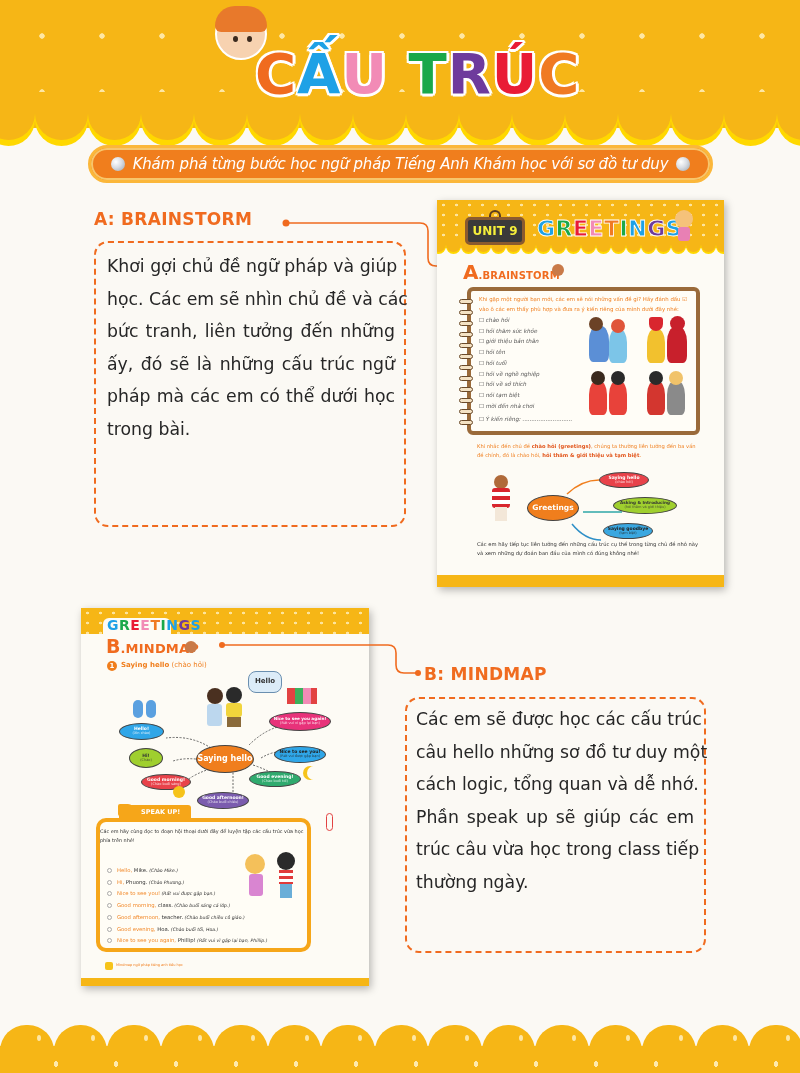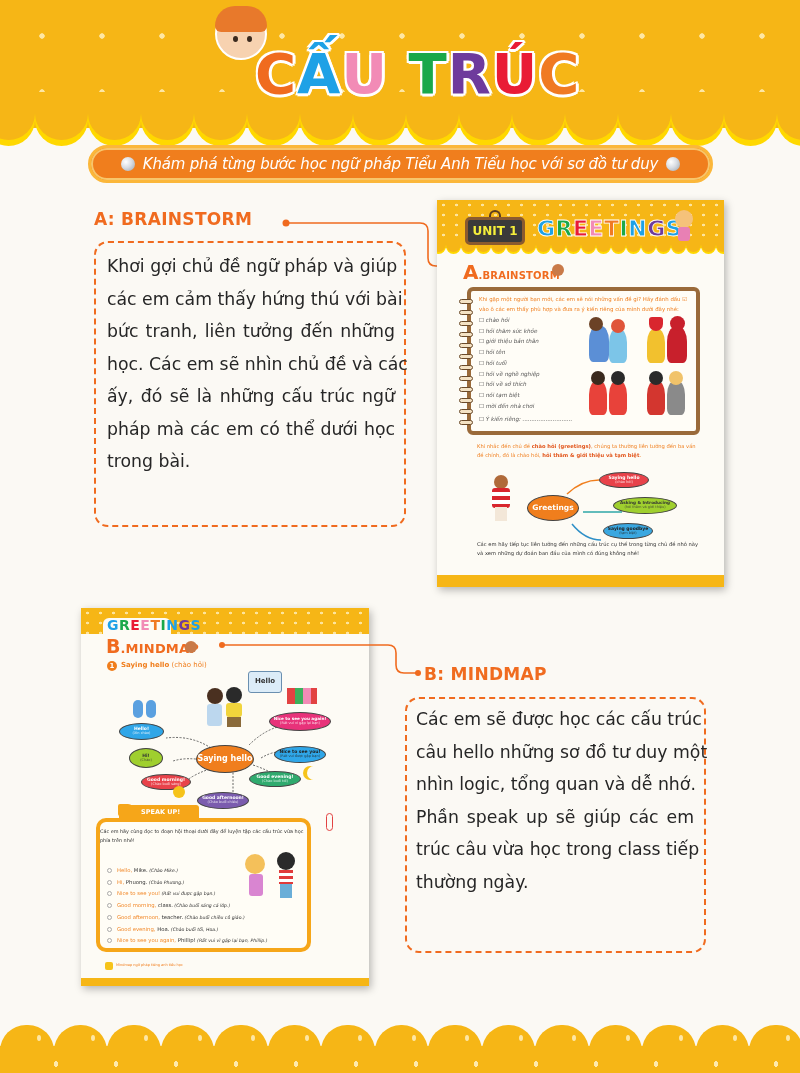--- a/index.html
+++ b/index.html
@@ -148,21 +148,21 @@
   .thumb-footer-bar { position: absolute; left: 0; right: 0; bottom: 0; height: 12px; background: #f6b616; }
 
   
   .speak-box {
     position: absolute; left: 15px; top: 210px; width: 215px; height: 134px;
     border: 4px solid #f6a619; border-radius: 10px; background: #fffdf6;
     background-image: linear-gradient(rgba(230,220,200,0.35) 0.5px, transparent 0.5px), linear-gradient(90deg, rgba(230,220,200,0.35) 0.5px, transparent 0.5px);
     background-size: 4px 4px;
   }
   .speak-tab {
-    position: absolute; left: 38px; top: 197px; width: 80px; height: 15px; background: #f6a619;
+    position: absolute; left: 38px; top: 197px; width: 72px; height: 15px; background: #f6a619;
     border-radius: 3px 3px 0 0; color: #fff; font-size: 6.5px; font-weight: bold; line-height: 15px; padding-left: 22px;
   }
   .speak-intro { position: absolute; left: 19px; top: 219px; width: 205px; font-size: 4.9px; line-height: 8.6px; color: #333; }
   .speak-lines { position: absolute; left: 26px; top: 257px; font-size: 5.3px; line-height: 11.7px; color: #333; white-space: nowrap; }
   .speak-lines .hl { color: #f2892a; }
   .speak-lines .vi { font-style: italic; font-size: 4.6px; }
   .speak-lines .bul { display: inline-block; width: 5px; height: 5px; border-radius: 50%; border: 1px solid #aaa; margin-right: 5px; vertical-align: middle; }
 
   .connector { position: absolute; }
 
@@ -209,31 +209,30 @@
   <div class="kid-face">
     <div class="kid-hair"></div>
     <div class="kid-eye" style="left:16px;top:26px"></div>
     <div class="kid-eye" style="left:30px;top:26px"></div>
   </div>
   <div class="title-text" id="title-text"><span style="color: rgb(240, 107, 31);">C</span><span style="color: rgb(30, 161, 230);">Ấ</span><span style="color: rgb(242, 139, 182);">U</span><span style="color: rgb(255, 255, 255);">&nbsp;</span><span style="color: rgb(26, 168, 74);">T</span><span style="color: rgb(110, 59, 156);">R</span><span style="color: rgb(233, 27, 53);">Ú</span><span style="color: rgb(240, 122, 34);">C</span></div>
 </div>
 
 <div class="subtitle-pill">
   <span class="pill-bead"></span>
-  <span class="subtitle-text">Khám phá từng bước học ngữ pháp Tiểu Anh Tiểu học với sơ đồ tư duy</span>
+  <span class="subtitle-text">Khám phá từng bước học ngữ pháp Tiếng Anh Khám học với sơ đồ tư duy</span>
   <span class="pill-bead"></span>
 </div>
 
 <div class="section-heading" style="left:94px;top:209px">A: BRAINSTORM</div>
 <div class="dashed-box" style="left:94px;top:241px;width:312px;height:286px"></div>
 <div class="box-text" id="a-text" style="left:107px;top:250px;width:288px">
     <div>Khơi gợi chủ đề ngữ pháp và giúp</div>
-    <div>các em cảm thấy hứng thú với bài</div>
+    <div>học. Các em sẽ nhìn chủ đề và các</div>
     <div>bức tranh, liên tưởng đến những</div>
-    <div>học. Các em sẽ nhìn chủ đề và các</div>
     <div>ấy, đó sẽ là những cấu trúc ngữ</div>
     <div>pháp mà các em có thể dưới học</div>
     <div class="last">trong bài.</div>
   </div>
 
 <svg class="connector" style="left:280px;top:210px" width="180" height="70">
   <circle cx="6" cy="13" r="3.5" fill="#f06b1f"></circle>
   <path d="M6 13 H140 Q148 13 148 21 V48 Q148 56 156 56 H172" stroke="#f06b1f" stroke-width="1.6" fill="none"></path>
   <circle cx="172" cy="56" r="3" fill="#f06b1f"></circle>
 </svg>
@@ -256,21 +255,21 @@
       <span></span>
       <span></span>
       <span></span>
       <span></span>
       <span></span>
       <span></span>
       <span></span>
       <span></span>
   </div>
   <div class="unit-hook"></div>
-  <div class="unit-board">UNIT 1</div>
+  <div class="unit-board">UNIT 9</div>
   <div class="greetings-word" id="greet-a" style="left:100px;top:16px"><span style="color: rgb(30, 161, 230);">G</span><span style="color: rgb(26, 168, 74);">R</span><span style="color: rgb(233, 27, 53);">E</span><span style="color: rgb(242, 139, 182);">E</span><span style="color: rgb(240, 122, 34);">T</span><span style="color: rgb(26, 168, 74);">I</span><span style="color: rgb(30, 161, 230);">N</span><span style="color: rgb(110, 59, 156);">G</span><span style="color: rgb(30, 161, 230);">S</span></div>
   <div class="abs" style="left:238px;top:10px;width:18px;height:18px;border-radius:50%;background:#f5c27a"></div>
   <div class="abs" style="left:241px;top:27px;width:12px;height:14px;background:#e880b4;border-radius:3px"></div>
 
   <div class="thumb-sect-title" style="left:26px;top:60px">
     <span class="big">A</span><span class="small">.BRAINSTORM</span>
   </div>
   <div class="abs" style="left:115px;top:64px;width:12px;height:12px;border-radius:50%;background:#c97a48"></div>
 
   <div class="notebook">
@@ -356,21 +355,21 @@
   <div class="thumb-sect-title" style="left:25px;top:27px">
     <span class="big" style="font-size:19px">B</span><span class="small" style="font-size:13px">.MINDMAP</span>
   </div>
   <div class="abs" style="left:104px;top:33px;width:12px;height:12px;border-radius:50%;background:#c97a48"></div>
 
   <div class="abs" style="left:26px;top:53px;width:10px;height:10px;border-radius:50%;background:#f07e1d;color:#fff;font-size:7px;font-weight:bold;text-align:center;line-height:10px">1</div>
   <div class="abs" style="left:40px;top:53px;font-size:7px;white-space:nowrap;color:#f07e1d">
     <b>Saying hello</b> <span>(chào hỏi)</span>
   </div>
 
-  <div class="abs" style="left:167px;top:63px;width:34px;height:22px;background:#dcecf8;border:1.5px solid #6a8fb0;border-radius:3px;font-size:7px;font-weight:bold;text-align:center;line-height:19px;color:#333">Hello</div>
+  <div class="abs" style="left:167px;top:63px;width:34px;height:22px;background:#dcecf8;border:1.5px solid #6a8fb0;border-radius:8px;font-size:7px;font-weight:bold;text-align:center;line-height:19px;color:#333">Hello</div>
 
   <div class="abs" style="left:126px;top:80px;width:16px;height:16px;border-radius:50%;background:#4a3020"></div>
   <div class="abs" style="left:126px;top:96px;width:15px;height:22px;background:#bcd7ee;border-radius:3px"></div>
   <div class="abs" style="left:145px;top:79px;width:16px;height:16px;border-radius:50%;background:#2a2a2a"></div>
   <div class="abs" style="left:145px;top:95px;width:16px;height:14px;background:#f1d43c;border-radius:3px"></div>
   <div class="abs" style="left:146px;top:109px;width:14px;height:10px;background:#8a6a3a"></div>
   <div class="abs" style="left:52px;top:92px;width:10px;height:18px;background:#5aa0e0;border-radius:5px"></div>
   <div class="abs" style="left:65px;top:92px;width:10px;height:18px;background:#5aa0e0;border-radius:5px"></div>
   <div class="abs" style="left:206px;top:80px;width:30px;height:16px;background:repeating-linear-gradient(90deg,#e24242 0 8px,#3cb05c 8px 16px,#f28bb6 16px 24px)"></div>
 
@@ -447,21 +446,21 @@
   <circle cx="4" cy="5" r="3" fill="#f06b1f"></circle>
   <path d="M4 5 H170 Q178 5 178 13 V25 Q178 33 186 33 H200" stroke="#f06b1f" stroke-width="1.6" fill="none"></path>
   <circle cx="200" cy="33" r="3" fill="#f06b1f"></circle>
 </svg>
 
 <div class="section-heading" style="left:424px;top:664px">B: MINDMAP</div>
 <div class="dashed-box" style="left:405px;top:697px;width:301px;height:256px"></div>
 <div class="box-text" id="b-text" style="left:416px;top:703px;width:278px">
     <div>Các em sẽ được học các cấu trúc</div>
     <div>câu hello những sơ đồ tư duy một</div>
-    <div>nhìn logic, tổng quan và dễ nhớ.</div>
+    <div>cách logic, tổng quan và dễ nhớ.</div>
     <div>Phần speak up sẽ giúp các em</div>
     <div>trúc câu vừa học trong class tiếp</div>
     <div class="last">thường ngày.</div>
   </div>
 
 <div class="scallop-bottom">
   <span></span>
     <span></span>
     <span></span>
     <span></span>

